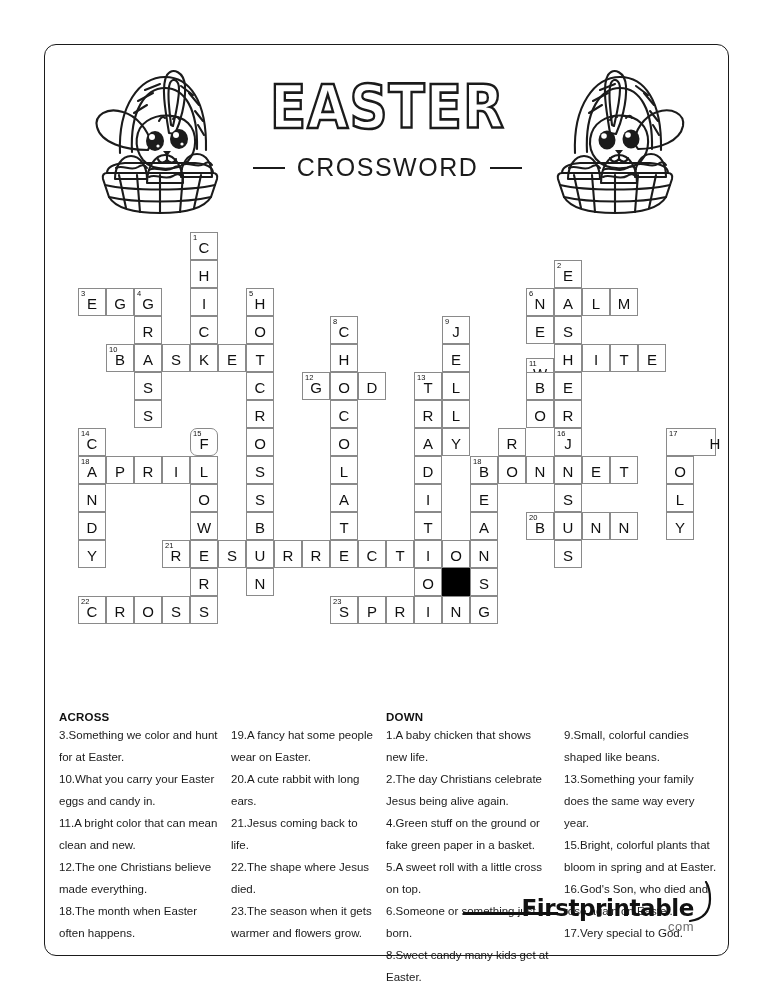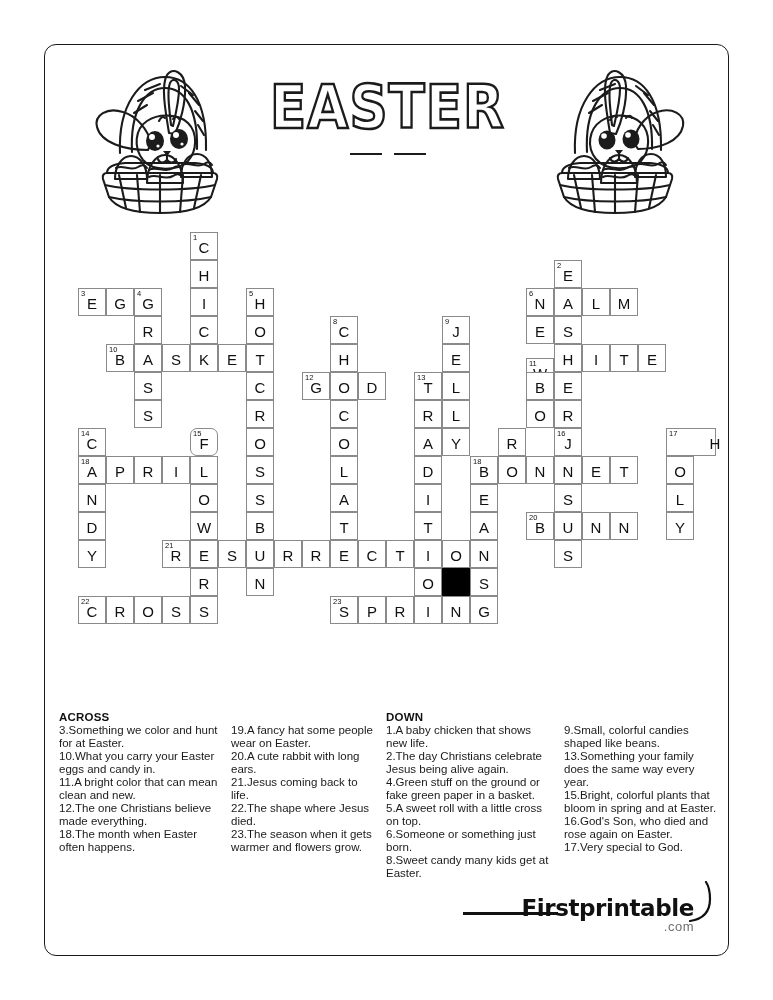--- a/index.html
+++ b/index.html
@@ -132,21 +132,21 @@
   .clue-heading {
     font-size: 11.5px;
     font-weight: 700;
     color: #111;
     margin: 0 0 1px 0;
     letter-spacing: 0.2px;
   }
   .clue-heading.spacer { visibility: hidden; }
   .clue-item {
     font-size: 11.5px;
-    line-height: 13px;
+    line-height: 22px;
     color: #1a1a1a;
     margin: 0;
   }
 
   
   #footer {
     position: absolute;
     left: 0; bottom: 14px;
     width: 685px;
     height: 56px;
@@ -225,20 +225,21 @@
         <path d="M22 118 C22 112 28 109 40 108 L110 108 C122 109 128 112 128 118"></path>
         <path d="M34 120 L41 153 M52 120 L55 157 M75 120 L75 158 M98 120 L95 157 M116 120 L109 153"></path>
         <path d="M20 130 C45 136 105 136 130 130 M24 142 C50 148 100 148 126 142"></path>
       </svg>
     </div>
 
     <div id="title-block">
       <h1 id="main-title">EASTER</h1>
       <div id="subtitle-row">
         <span class="rule"></span>
+        <span id="subtitle">CROSSWORD</span>
         <span class="rule"></span>
       </div>
     </div>
 
     <div class="basket-art" id="basket-right">
       <svg viewBox="0 0 150 160" width="150" height="160" fill="none" stroke="#1b1b1b" stroke-width="2.1" stroke-linecap="round" stroke-linejoin="round">
         <path d="M35 98 C33 50 55 22 80 22 C104 22 122 45 121 95"></path>
         <path d="M47 97 C45 56 60 33 80 33 C100 33 113 55 112 94"></path>
         <path d="M53 46 L68 38 M60 35 L75 29 M96 31 L108 40 M104 38 L114 50 M110 56 L118 66 M49 58 L62 50 M113 70 L119 80"></path>
         <path d="M98 94 C120 94 140 86 143 71 C145 59 132 52 117 57 C103 62 95 76 94 88 Z"></path>

